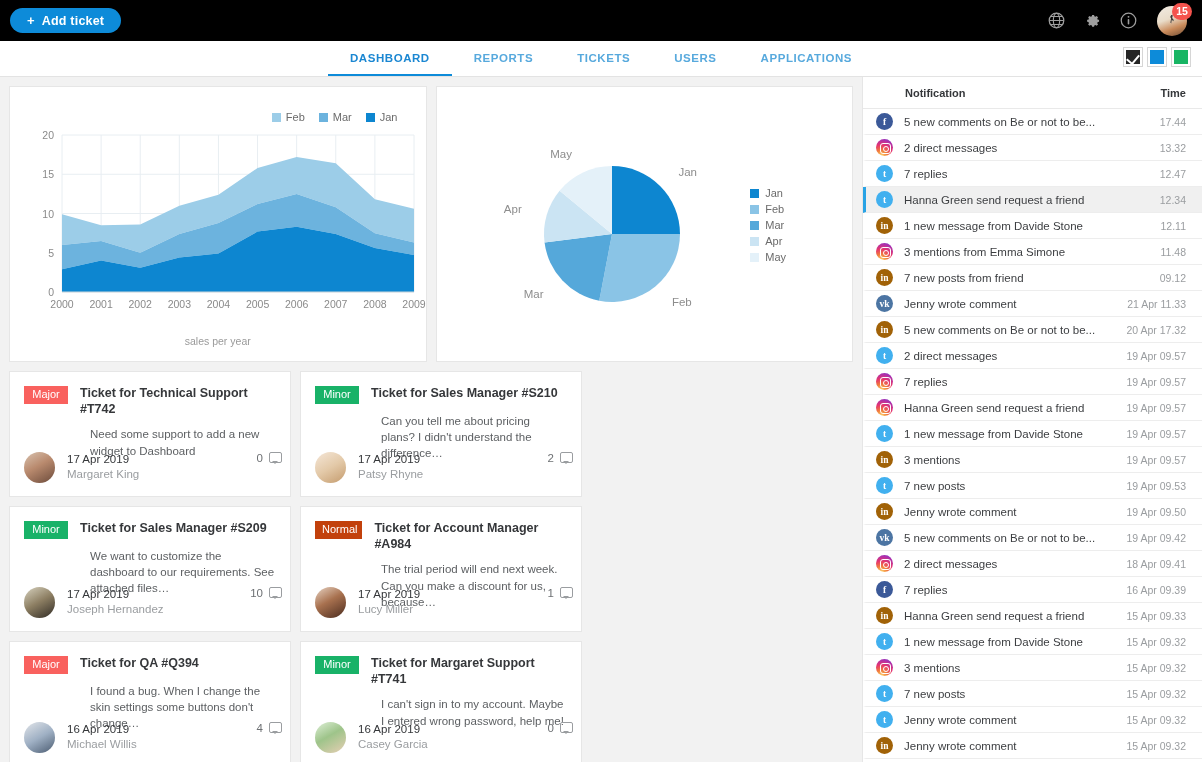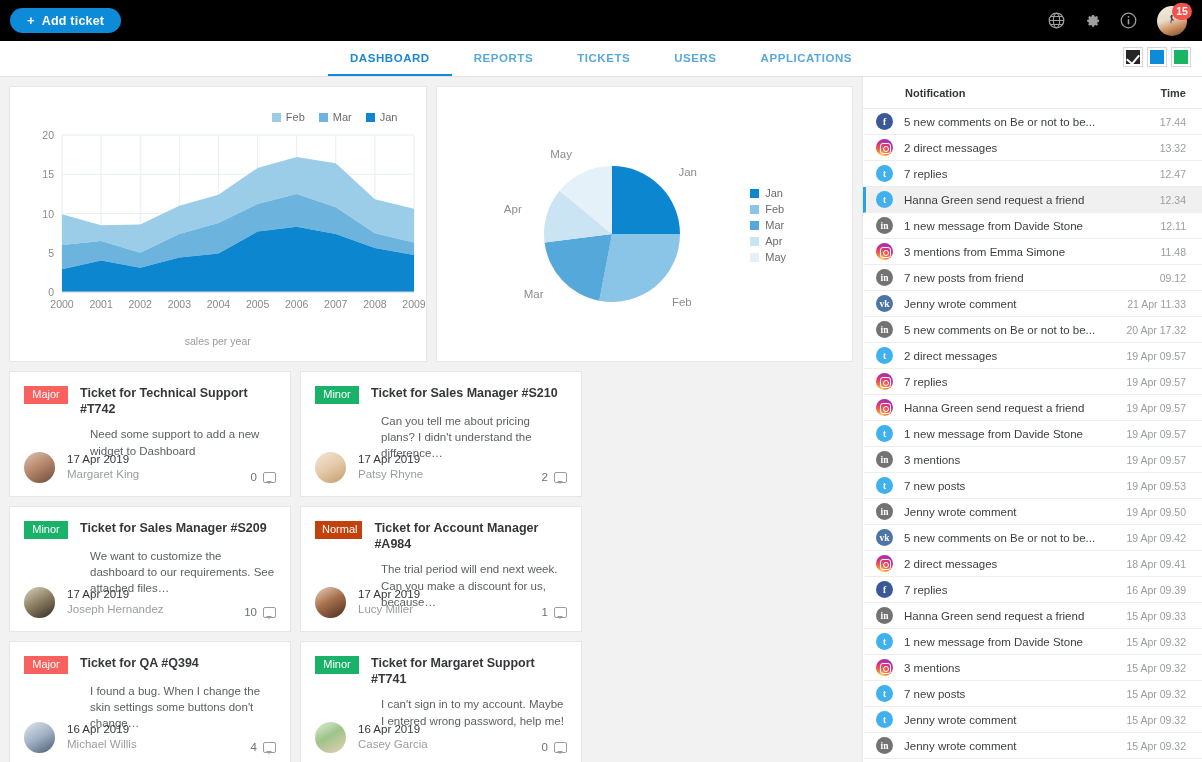--- a/index.html
+++ b/index.html
@@ -94,21 +94,21 @@
   .t-head { display: flex; align-items: flex-start; gap: 12px; }
   .tag {
     color: #fff; font-size: 11px; padding: 2px 7px 3px; min-width: 44px;
     text-align: center; line-height: 1.15; margin-top: 1px;
   }
   .tag.major  { background: #f9615e; }
   .tag.minor  { background: #19b268; }
   .tag.normal { background: #c2410c; }
   .t-title { font-size: 12.5px; font-weight: bold; color: #35373a; line-height: 1.25; padding-top: 1px;}
   .t-body { font-size: 11.5px; color: #5c5f62; line-height: 1.42; margin: 9px 0 0 66px; }
-  .t-foot { display: flex; align-items: flex-end; position: absolute; left: 14px; right: 14px; bottom: 13px; }
+  .t-foot { display: flex; align-items: flex-start; position: absolute; left: 14px; right: 8px; bottom: 13px; }
   .t-av { width: 31px; height: 31px; border-radius: 50%; flex: 0 0 auto; margin-right: 12px; }
   .t-date { font-size: 11.5px; color: #35373a; line-height: 1.35; }
   .t-user { font-size: 11.5px; color: #9a9da0; line-height: 1.35; }
   .t-count { margin-left: auto; display: flex; align-items: center; gap: 6px; font-size: 11.5px; color: #6d7073; }
   .bubble { width: 13px; height: 11px; border: 1.4px solid #9a9da0; border-radius: 2px; position: relative; }
   .bubble::after { content:""; position:absolute; left:2px; bottom:-5px; border:3px solid transparent; border-top-color:#9a9da0;}
 
   
   .n-head {
     display: flex; height: 32px; align-items: center; padding: 0 16px 0 42px;
@@ -120,21 +120,21 @@
     display: flex; align-items: center; height: 26px; padding: 0 16px 0 10px;
     border-bottom: 1px solid #ededed; font-size: 11.5px; color: #3c3e41; cursor: pointer;
     border-left: 3px solid transparent;
   }
   .n-row.hl { background: #f0f0f0; border-left-color: #29a3e5; }
   .n-ico { width: 17px; height: 17px; border-radius: 50%; flex: 0 0 auto; margin-right: 11px; position: relative; }
   .n-txt { white-space: nowrap; overflow: hidden; text-overflow: ellipsis; }
   .n-time { margin-left: auto; font-size: 10.5px; color: #9a9da0; padding-left: 10px; flex: 0 0 auto;}
   .ico-fb { background: #3b5998; }
   .ico-tw { background: #41b0ef; }
-  .ico-in { background: #737373; }
+  .ico-in { background: #a16207; }
   .ico-vk { background: #4c75a3; }
   .ico-ig { background: radial-gradient(circle at 30% 105%, #fdd36a 5%, #f07c3d 30%, #e6366d 55%, #a92fb0 80%, #5e4fd4 100%); }
   .n-ico span { position:absolute; inset:0; display:flex; align-items:center; justify-content:center;
                 color:#fff; font-size:9.5px; font-weight:bold; font-family:"Liberation Serif", serif; }
   .ico-ig span { font-size: 0; }
   .ico-ig::after { content:""; position:absolute; left:4px; top:4px; width:9px; height:9px;
                    border:1.4px solid #fff; border-radius:3px; }
   .ico-ig::before { content:""; position:absolute; left:6.5px; top:6.5px; width:4px; height:4px;
                     border:1.2px solid #fff; border-radius:50%; z-index:1;}
 </style>

